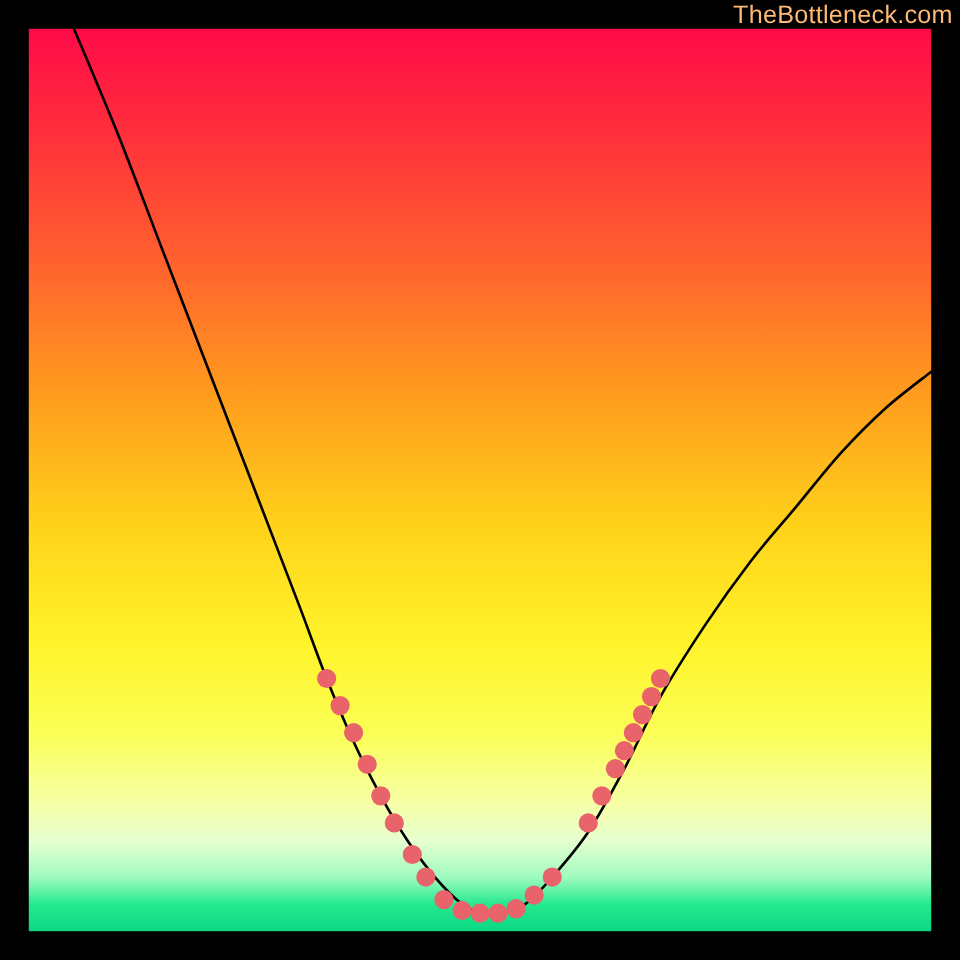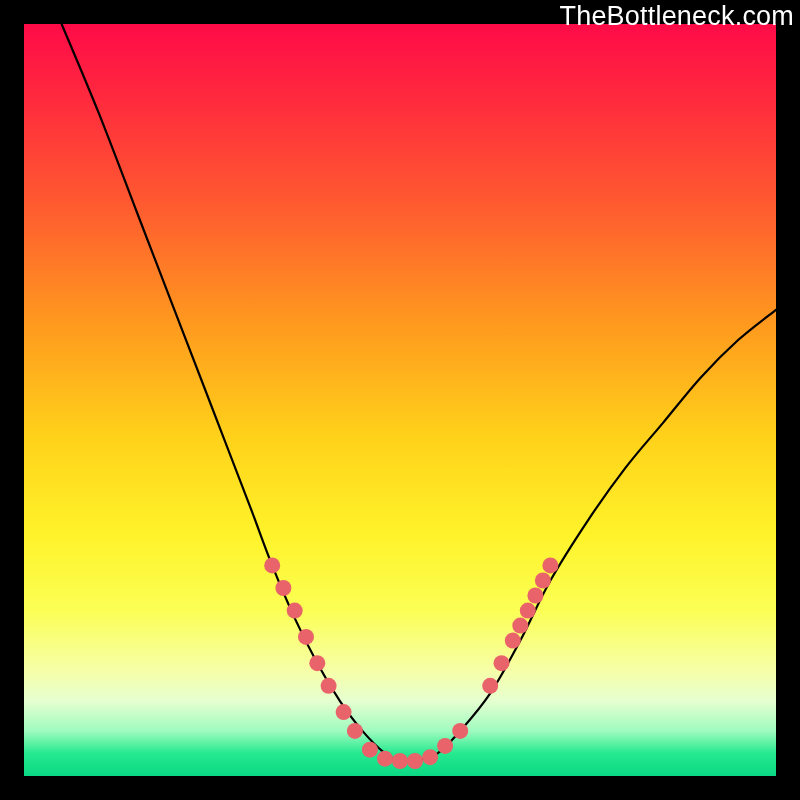--- a/index.html
+++ b/index.html
@@ -39,22 +39,22 @@
       #e6ffd0 90%,
       #9ffbbf 94%,
       #25e98f 97%,
       #0bd884 100%
     );
   }
   .watermark {
     position: absolute;
     top: 1px;
     right: 6px;
-    color: #ffffff;
-    font-size: 27px;
+    color: #fdba74;
+    font-size: 21px;
     font-weight: 400;
     letter-spacing: 0.2px;
     user-select: none;
   }
   svg.curve {
     position: absolute;
     left: 0;
     top: 0;
     width: 752px;
     height: 752px;

